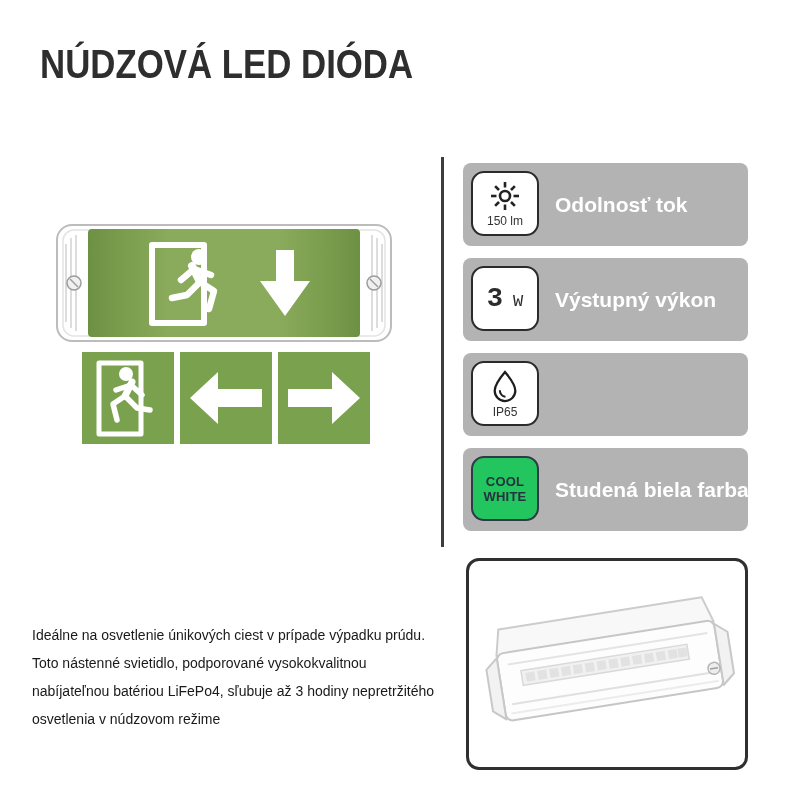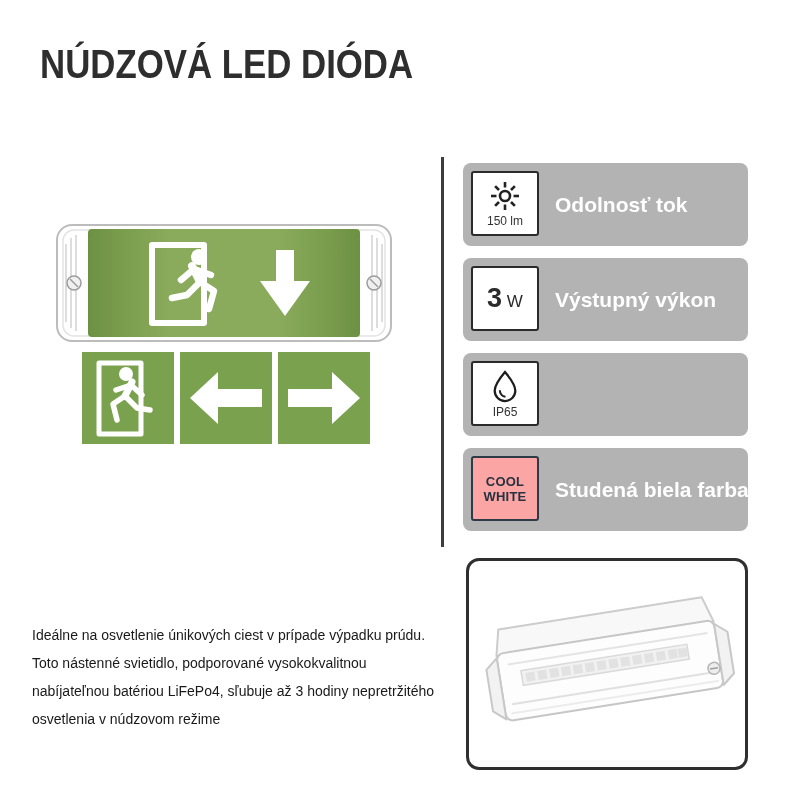--- a/index.html
+++ b/index.html
@@ -14,27 +14,27 @@
   .main-light{position:absolute;left:50px;top:214px;}
   .squares{position:absolute;left:82px;top:352px;display:flex;gap:6px;}
   .squares svg{display:block;}
 
   
   .features-divider{position:absolute;left:441px;top:157px;width:3px;height:390px;background:#3d3d3d;}
   .features{position:absolute;left:463px;top:163px;width:285px;}
   .feature-row{position:relative;height:83px;margin-bottom:12px;}
   .feature-bar{position:absolute;left:0;top:0;right:0;bottom:0;background:#b3b3b3;border-radius:8px;}
   .icon-box{position:absolute;left:8px;top:8px;width:64px;height:61px;background:#ffffff;
-            border:2px solid #2b2b2b;border-radius:3px;display:flex;flex-direction:column;
+            border:2px solid #2b2b2b;border-radius:13px;display:flex;flex-direction:column;
             align-items:center;justify-content:center;z-index:2;}
-  .icon-box.blue{background:#fca5a5;border-color:#2e3a46;justify-content:center;}
+  .icon-box.blue{background:#22c55e;border-color:#2e3a46;justify-content:center;}
   .feature-label{position:absolute;left:92px;top:0;bottom:0;display:flex;align-items:center;
                  color:#ffffff;font-size:21px;font-weight:700;z-index:2;white-space:nowrap;}
   .icon-caption{font-size:12px;color:#333333;margin-top:2px;line-height:12px;}
-  .watt{color:#2b2b2b;font-size:17px;}
+  .watt{color:#2b2b2b;font-size:17px;font-family:Liberation Mono, monospace;}
   .watt .num{font-size:27px;font-weight:700;}
   .coolwhite{font-size:13px;font-weight:700;color:#263240;text-align:center;line-height:15px;letter-spacing:.2px;}
 
   
   .section-heading{position:absolute;left:40px;top:528px;width:420px;font-size:29px;font-weight:700;
                    color:#1d1d1d;line-height:38px;}
   .description{position:absolute;left:32px;top:621px;width:403px;font-size:14px;color:#191919;line-height:28px;}
 
   
   .photo-box{position:absolute;left:466px;top:558px;width:282px;height:212px;border:3px solid #2f2f2f;

